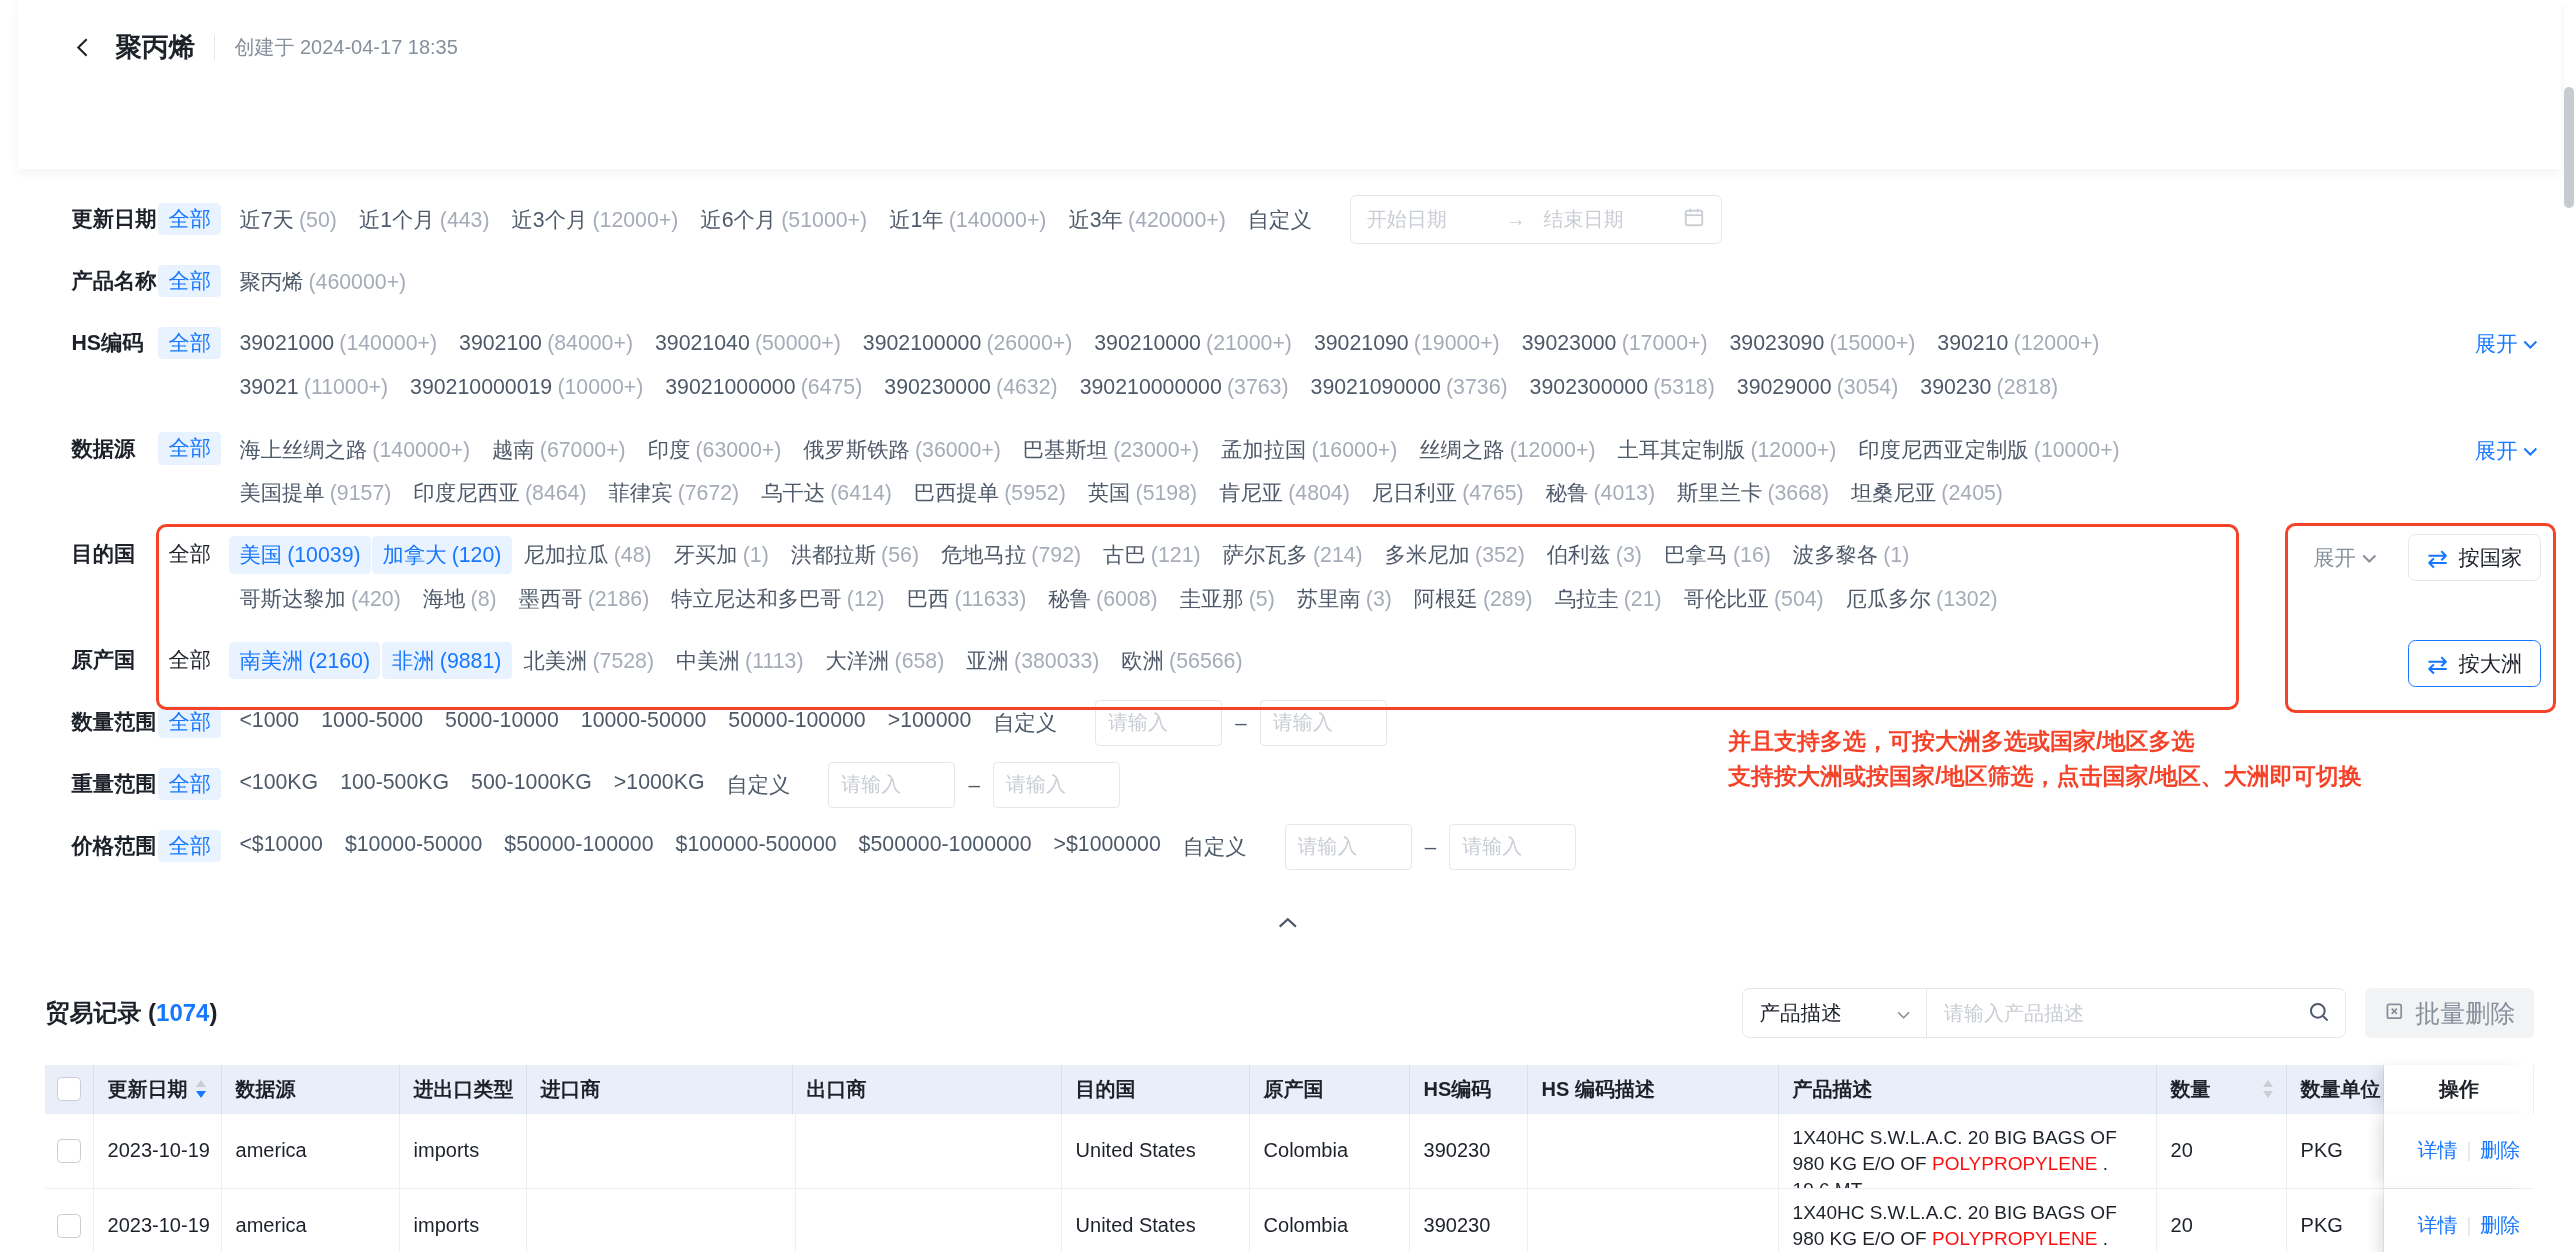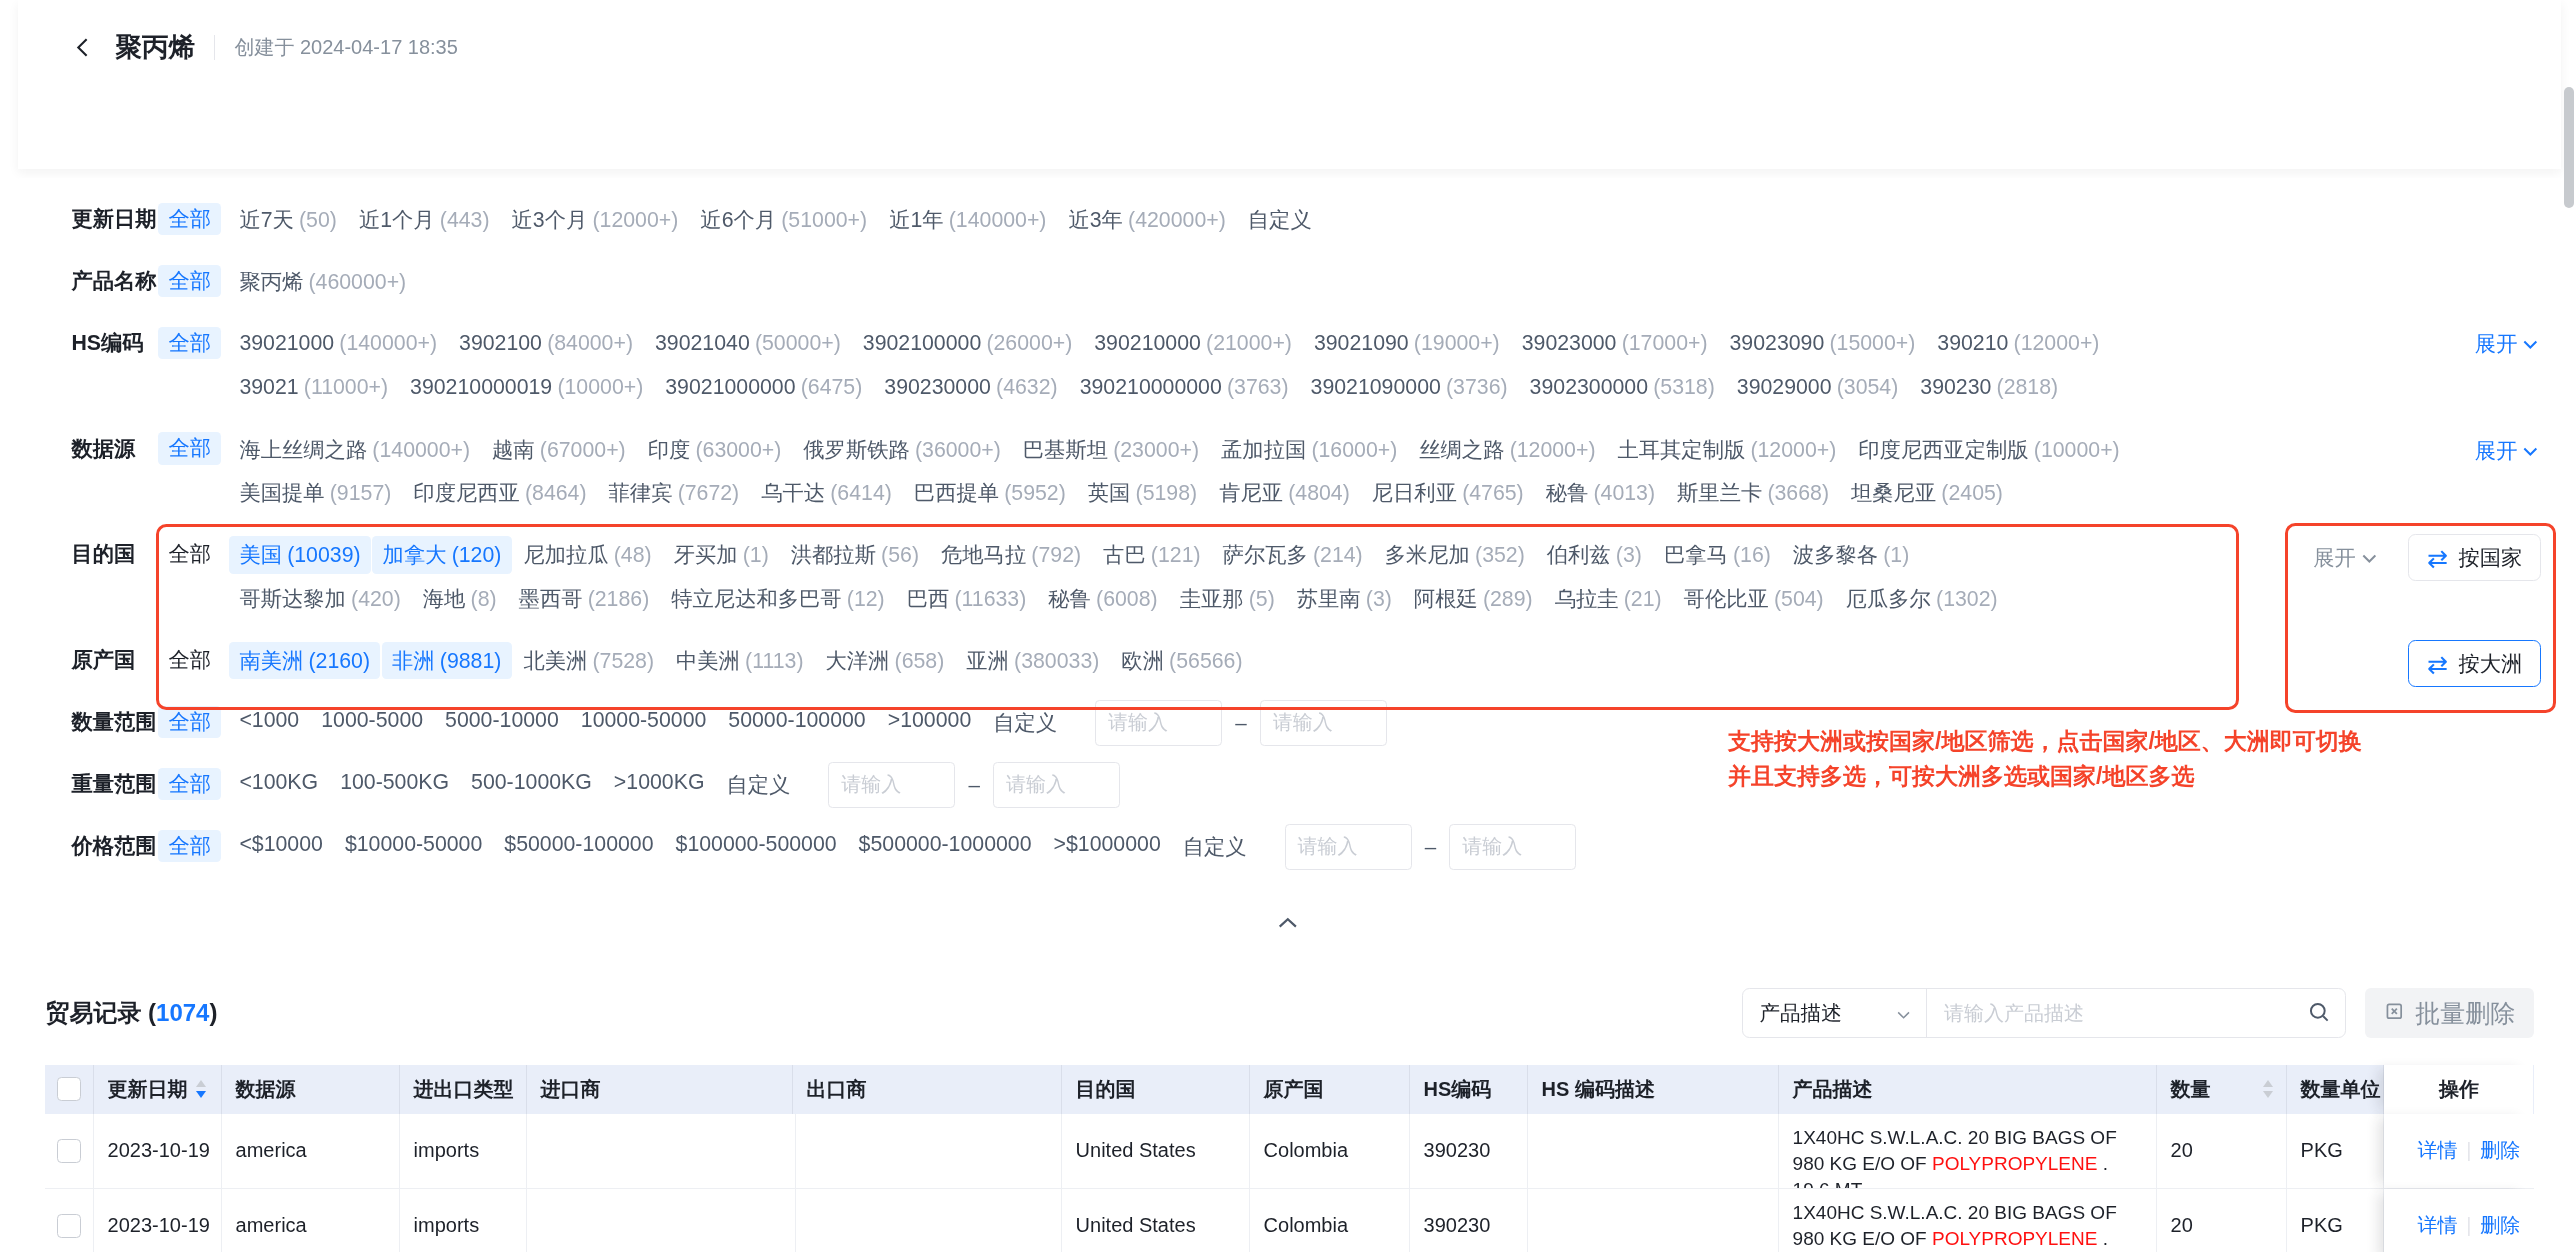--- a/index.html
+++ b/index.html
@@ -130,20 +130,31 @@
           <div class="chips">
 
           <span class="chip"><span>近7天</span><span class="cnt">(50)</span></span>
               <span class="chip"><span>近1个月</span><span class="cnt">(443)</span></span>
               <span class="chip"><span>近3个月</span><span class="cnt">(12000+)</span></span>
               <span class="chip"><span>近6个月</span><span class="cnt">(51000+)</span></span>
               <span class="chip"><span>近1年</span><span class="cnt">(140000+)</span></span>
               <span class="chip"><span>近3年</span><span class="cnt">(420000+)</span></span>
               <span class="chip"><span>自定义</span></span>
             </div>
+          <div class="date-range">
+            <span class="dr-ph">开始日期</span>
+            <span>→</span>
+            <span class="dr-ph">结束日期</span>
+            <span><svg width="22" height="22" viewBox="0 0 24 24" fill="none" stroke="#c9cdd4" stroke-width="2">
+                  <rect x="3" y="5" width="18" height="16" rx="2"></rect>
+                  <line x1="3" y1="10" x2="21" y2="10"></line>
+                  <line x1="8" y1="3" x2="8" y2="7"></line>
+                  <line x1="16" y1="3" x2="16" y2="7"></line>
+                </svg></span>
+          </div>
         </div>
       </div>
     </div>
 
     <div class="f-row">
       <div class="f-label">产品名称</div>
       <div class="f-all"><span class="all-chip sel">全部</span></div>
       <div class="f-lines">
           <div class="f-line">
         <div class="chips">
@@ -384,22 +395,22 @@
   <div id="origin-ctl">
     <span class="sw-btn blue">
       <span class="sw-glyph">⇄</span>
       <span>按大洲</span>
     </span>
   </div>
 
   <div class="red-rect1"></div>
   <div class="red-rect2"></div>
   <div class="red-note">
+    <div>并且支持多选，可按大洲多选或国家/地区多选</div>
     <div>支持按大洲或按国家/地区筛选，点击国家/地区、大洲即可切换</div>
-    <div>并且支持多选，可按大洲多选或国家/地区多选</div>
   </div>
 
   <div class="collapse">
     <svg width="20.6" height="11.8" viewBox="0 0 28 16" fill="none" stroke="#4e5969" stroke-width="3">
         <polyline points="3,13 14,3 25,13"></polyline>
       </svg>
   </div>
 
   <div class="records">
     <div class="rec-head">

